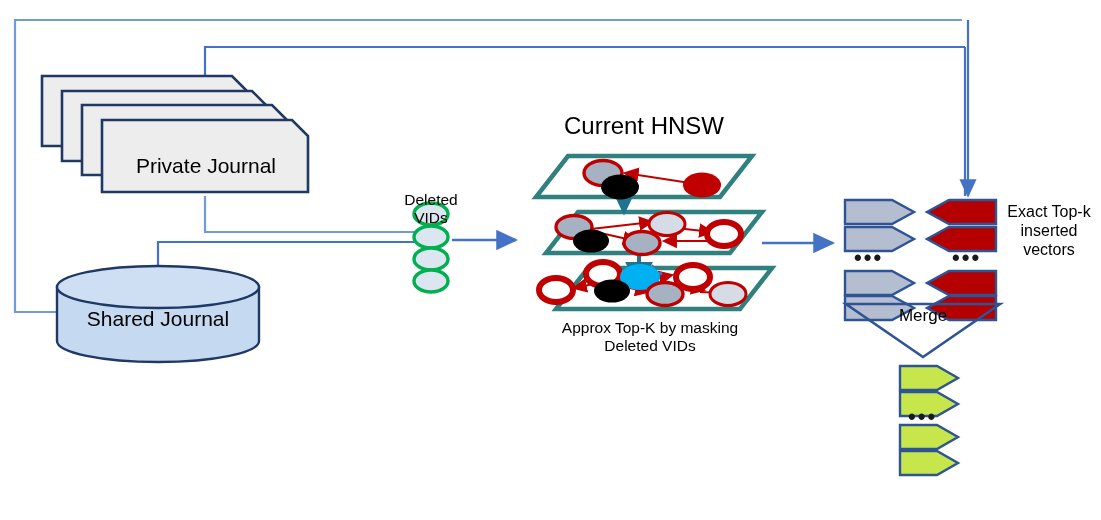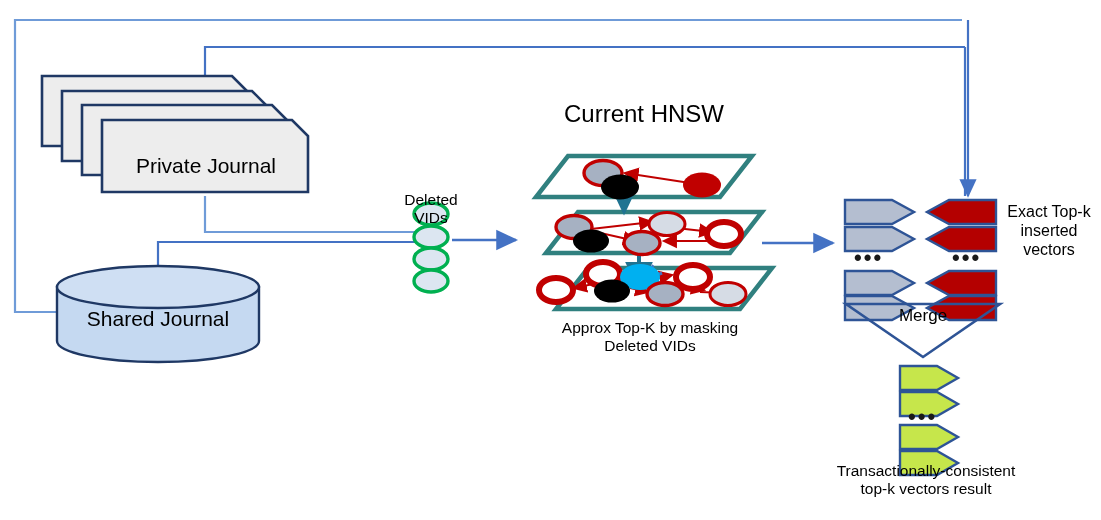--- a/index.html
+++ b/index.html
@@ -157,33 +157,31 @@
     </g>
   </svg>
 
   <div class="lbl t-box" style="left:58px;top:307px;width:200px;">Shared Journal</div>
 
   <div class="lbl t-box" style="left:108px;top:154px;width:196px;">Private Journal</div>
 
   <div class="lbl t-cap" style="left:381px;top:145px;width:100px;margin-top:46px;">Deleted
 VIDs</div>
 
-  <div class="lbl t-title" style="left:533px;top:100px;width:222px;">Current HNSW</div>
+  <div class="lbl t-title" style="left:533px;top:112px;width:222px;">Current HNSW</div>
 
   <div class="lbl t-side" style="left:999px;top:203px;width:100px;">Exact Top-k
 inserted
 vectors</div>
 
   <div class="lbl t-cap" style="left:520px;top:319px;width:260px;">Approx Top-K by masking
 Deleted VIDs</div>
 
   <div class="lbl t-merge" style="left:873px;top:306px;width:100px;">Merge</div>
 
-  <div class="lbl t-cap" style="left:818px;top:462px;width:216px;">Transactionally-consistent
-top-k vectors result</div>
 
   <div class="dots" style="left:854px;top:245px;">•••</div>
 
   <div class="dots" style="left:952px;top:245px;">•••</div>
 
   <div class="dots" style="left:908px;top:404px;">•••</div>
 
 </div>
 
 </body></html>

